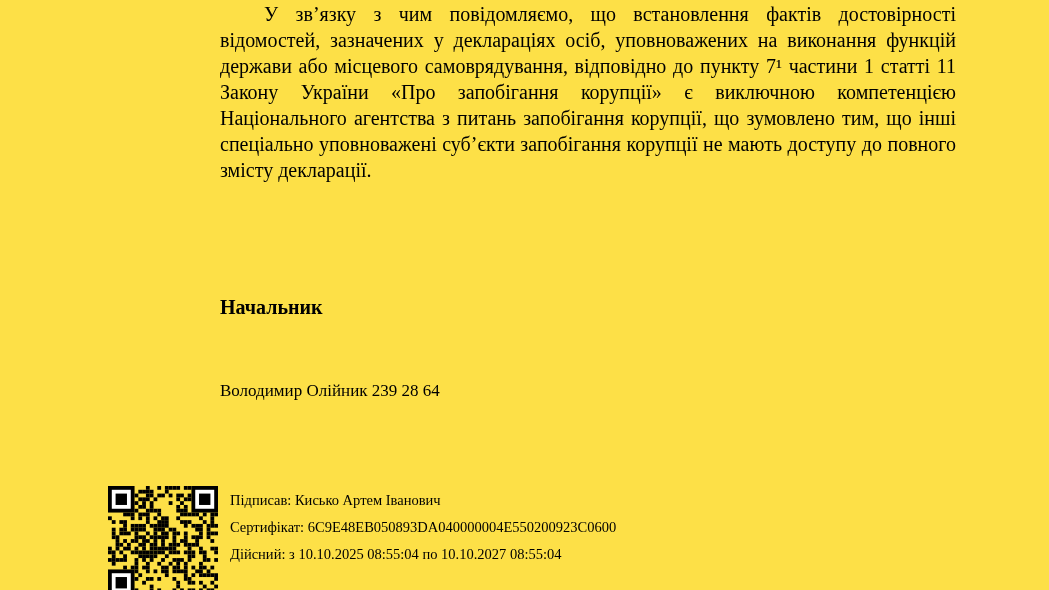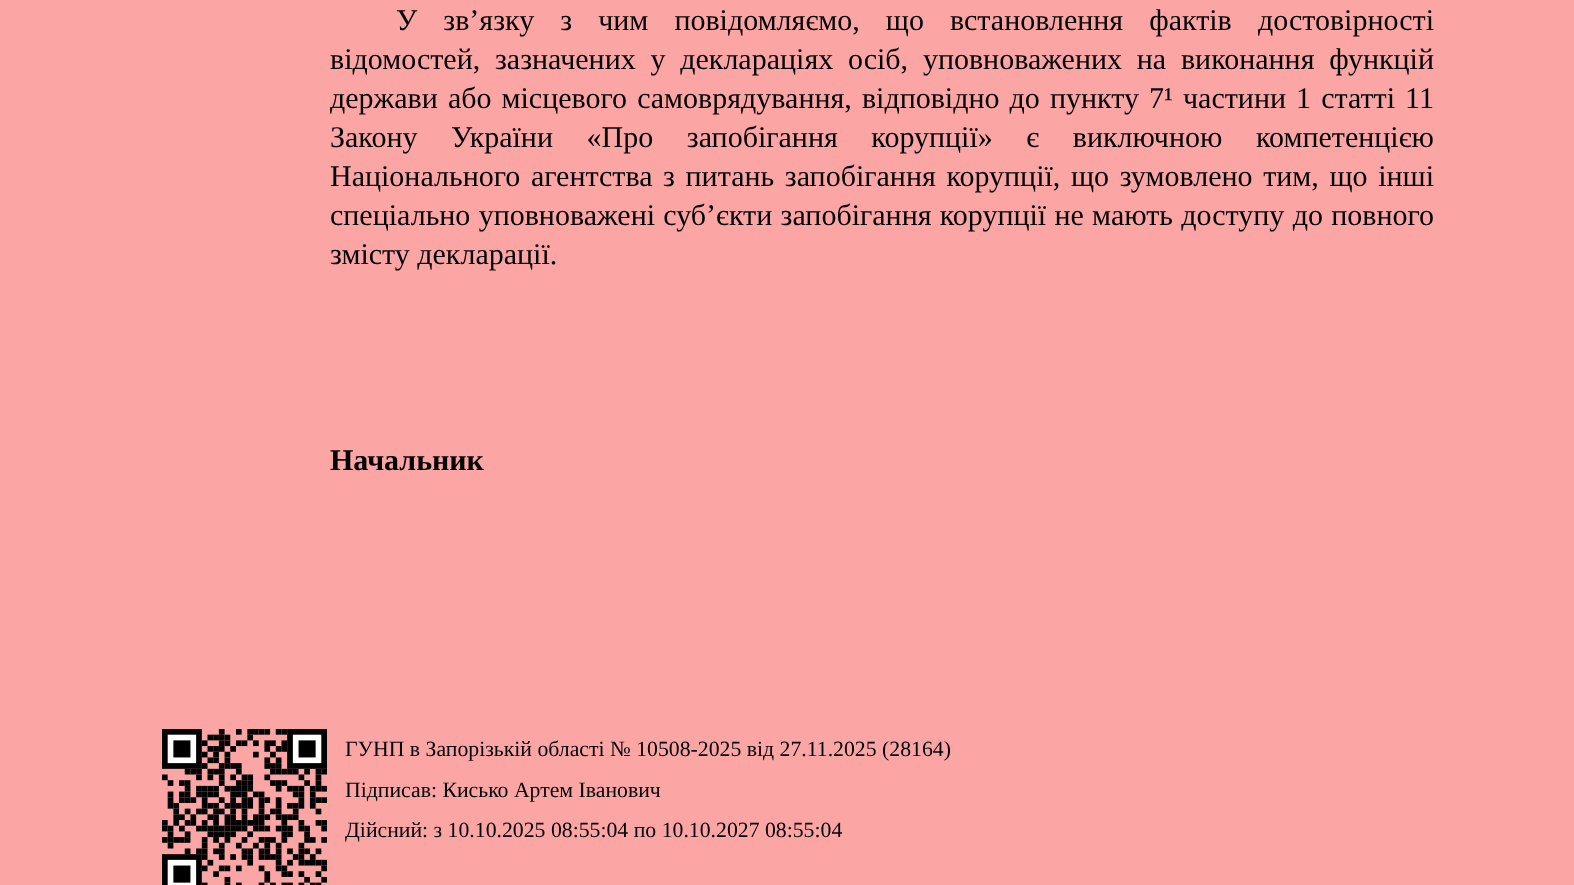--- a/index.html
+++ b/index.html
@@ -1,20 +1,20 @@
 <!DOCTYPE html>
 <html><head>
 <meta charset="utf-8">
 <style>
   html, body { margin: 0; padding: 0; }
   .page {
     position: relative;
     width: 1049px;
     height: 590px;
-    background: #fca5a5;
+    background: #fde047;
     color: #000000;
     font-family: "Liberation Serif", "DejaVu Serif", serif;
     overflow: hidden;
   }
   .body-text {
     position: absolute;
     left: 220px;
     top: 1px;
     width: 736px;
     font-size: 20px;
@@ -67,20 +67,21 @@
 <div class="page">
 
   <div class="body-text">
     <p>У зв’язку з чим повідомляємо, що встановлення фактів достовірності відомостей, зазначених у деклараціях осіб, уповноважених на виконання функцій держави або місцевого самоврядування, відповідно до пункту 7¹ частини 1 статті 11 Закону України «Про запобігання корупції» є виключною компетенцією Національного агентства з питань запобігання корупції, що зумовлено тим, що інші  спеціально уповноважені суб’єкти запобігання корупції не мають доступу до повного змісту декларації.</p>
   </div>
 
   <div class="signature-row">
     <span>Начальник</span>
   </div>
 
+  <div class="contact">Володимир Олійник 239 28 64</div>
 
   <div class="stamp">
     <svg id="qr" class="qr" viewBox="0 0 110 110" fill="#000000">
         <rect x="37.93" y="0.00" width="3.79" height="3.79"></rect>
         <rect x="49.31" y="0.00" width="3.79" height="3.79"></rect>
         <rect x="56.90" y="0.00" width="3.79" height="3.79"></rect>
         <rect x="60.69" y="0.00" width="3.79" height="3.79"></rect>
         <rect x="64.48" y="0.00" width="3.79" height="3.79"></rect>
         <rect x="68.28" y="0.00" width="3.79" height="3.79"></rect>
         <rect x="75.86" y="0.00" width="3.79" height="3.79"></rect>
@@ -405,19 +406,19 @@
         <rect x="3.793103448275862" y="3.793103448275862" width="18.96551724137931" height="18.96551724137931" fill="#ffffff"></rect>
         <rect x="7.586206896551724" y="7.586206896551724" width="11.379310344827587" height="11.379310344827587"></rect>
         <rect x="83.44827586206897" y="0" width="26.551724137931036" height="26.551724137931036"></rect>
         <rect x="87.24137931034483" y="3.793103448275862" width="18.96551724137931" height="18.96551724137931" fill="#ffffff"></rect>
         <rect x="91.0344827586207" y="7.586206896551724" width="11.379310344827587" height="11.379310344827587"></rect>
         <rect x="0" y="83.44827586206897" width="26.551724137931036" height="26.551724137931036"></rect>
         <rect x="3.793103448275862" y="87.24137931034483" width="18.96551724137931" height="18.96551724137931" fill="#ffffff"></rect>
         <rect x="7.586206896551724" y="91.0344827586207" width="11.379310344827587" height="11.379310344827587"></rect>
       </svg>
     <div class="stamp-lines">
-      <div>ГУНП в Запорізькій області № 10508-2025 від 27.11.2025 (28164)</div>
       <div>Підписав: Кисько Артем Іванович</div>
+      <div>Сертифікат: 6C9E48EB050893DA040000004E550200923C0600</div>
       <div>Дійсний: з 10.10.2025 08:55:04 по 10.10.2027 08:55:04</div>
     </div>
   </div>
 
 </div>
 
 </body></html>

